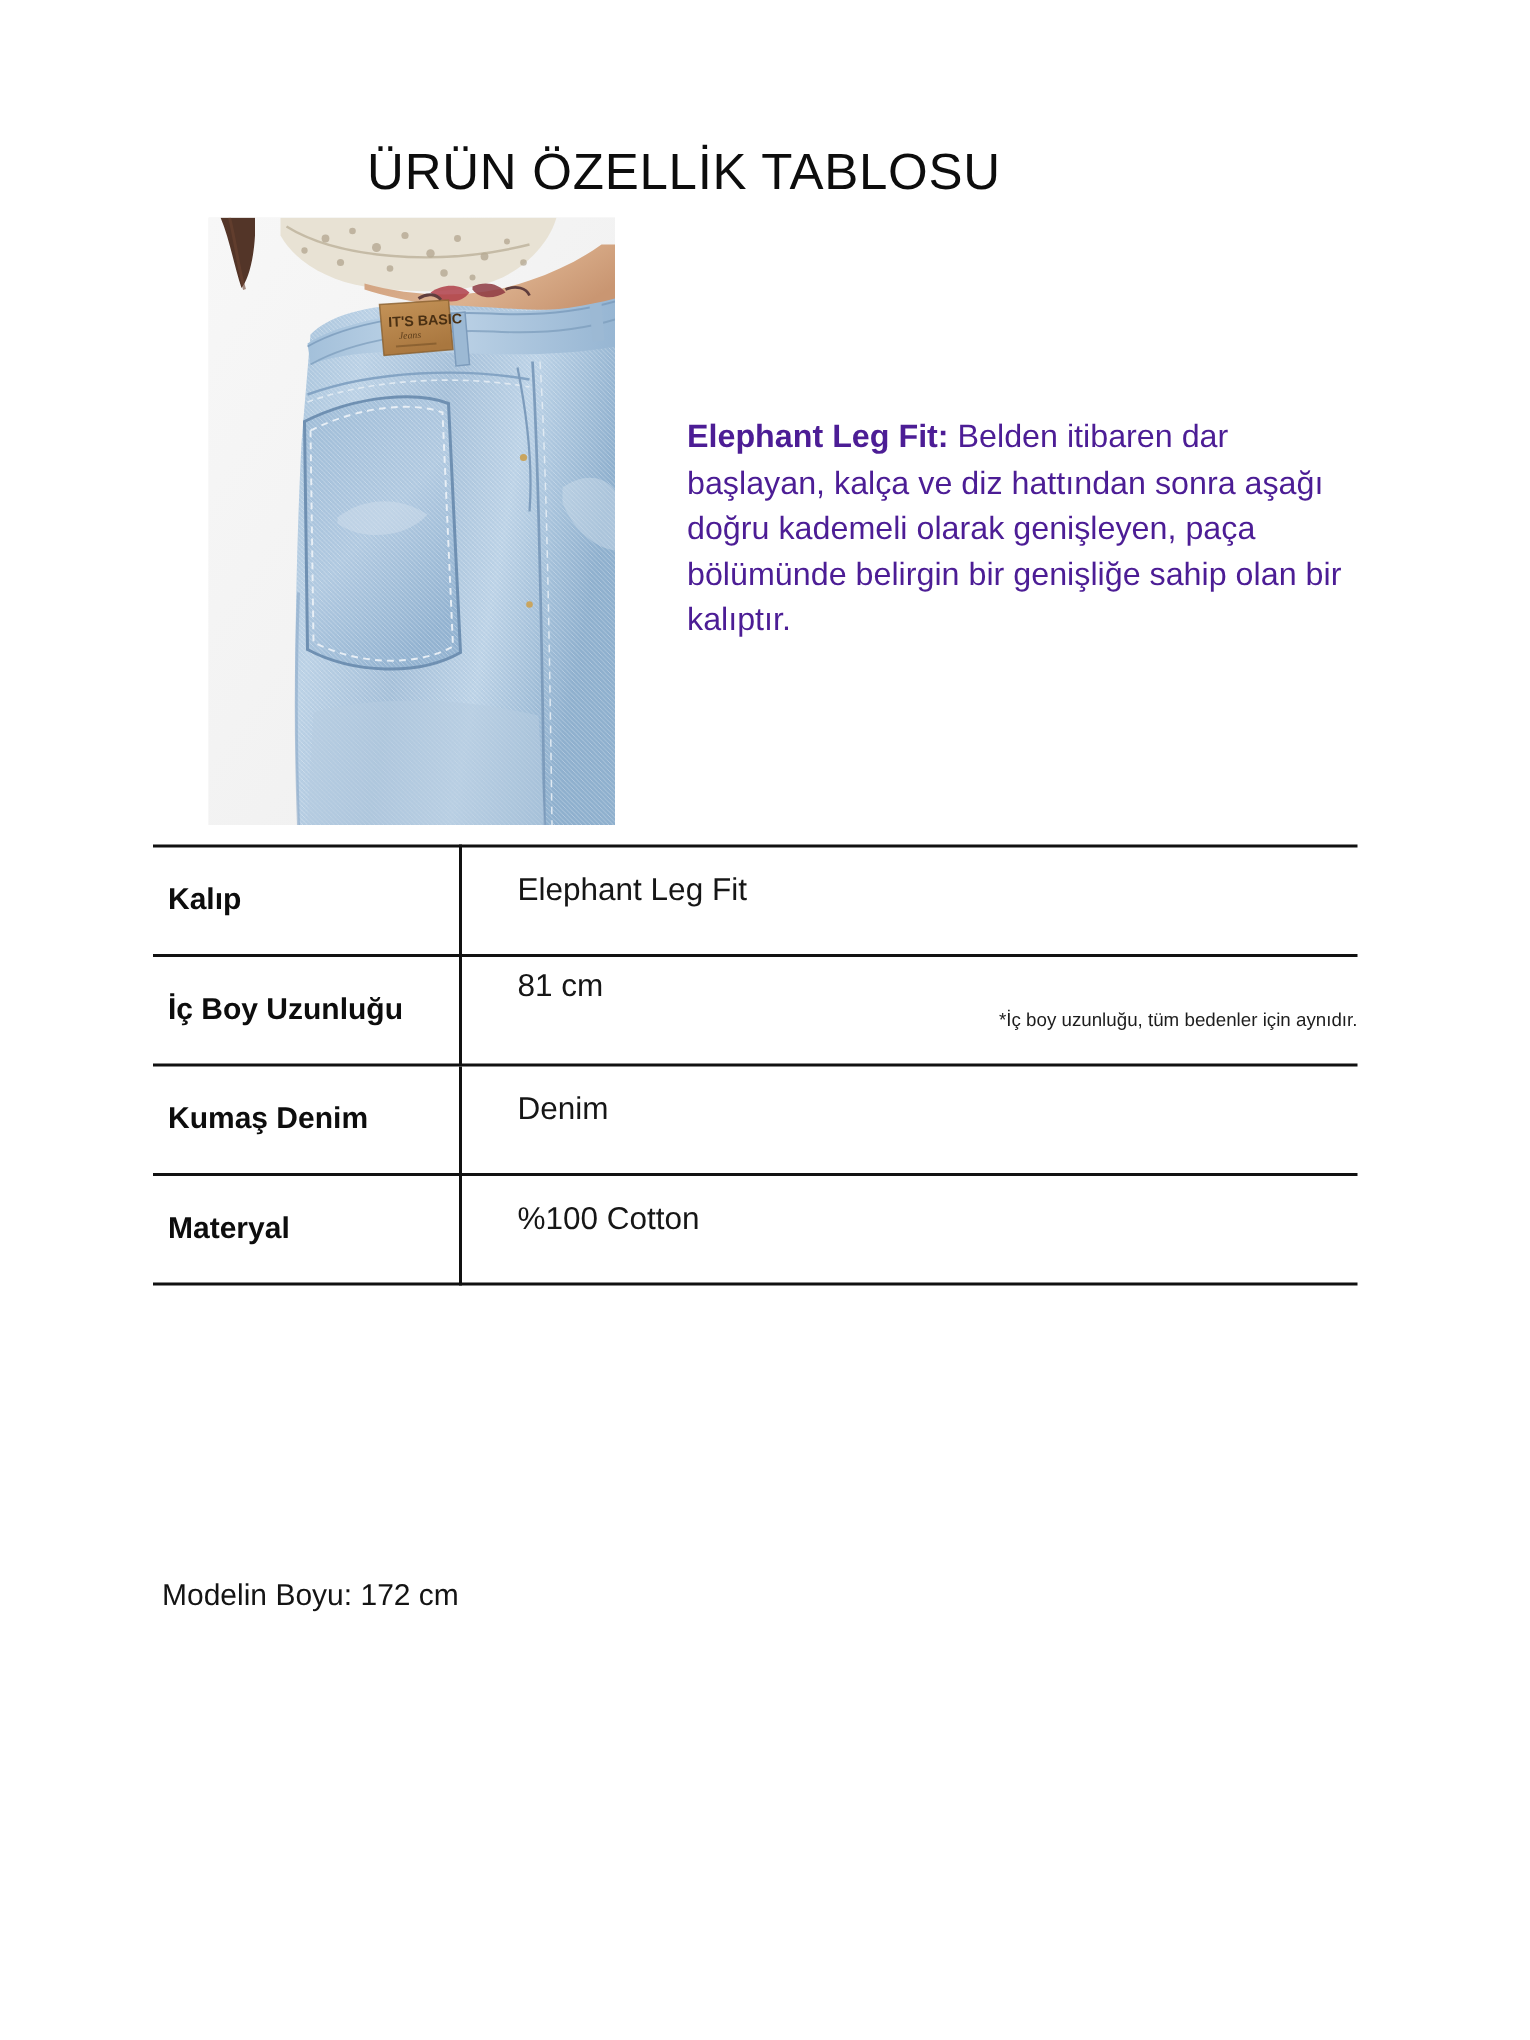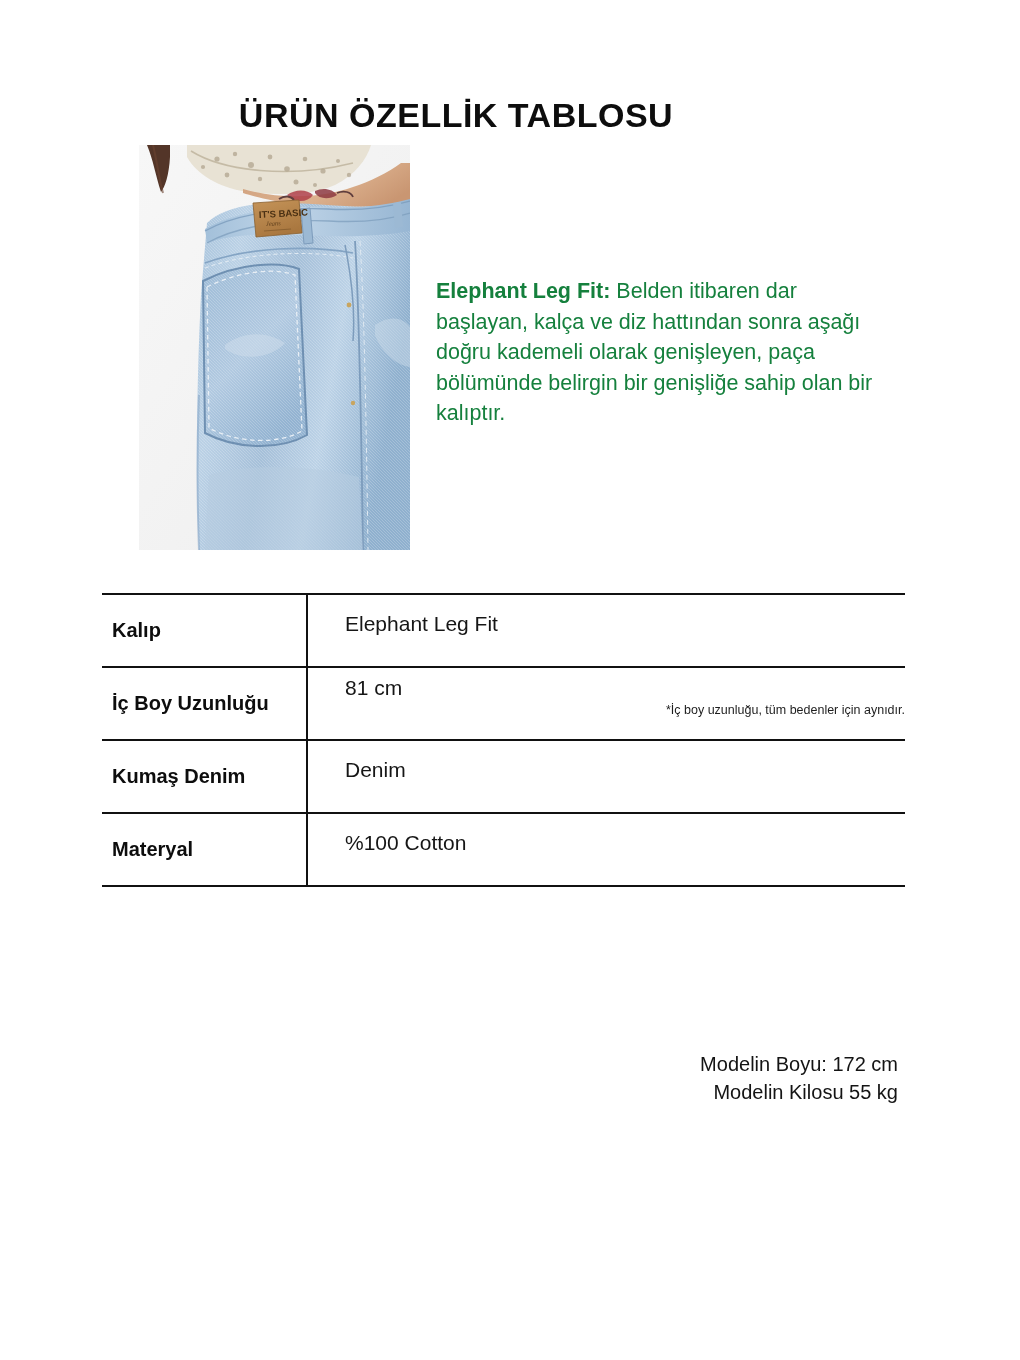--- a/index.html
+++ b/index.html
@@ -18,54 +18,54 @@
   }
 
   
   .page-title {
     position: absolute;
     left: 0;
     top: 96px;
     width: 912px;
     text-align: center;
     font-size: 34px;
-    font-weight: bold;
+    font-weight: normal;
     letter-spacing: 0.5px;
     color: #0d0d0d;
   }
 
   
   .photo {
     position: absolute;
     left: 139px;
     top: 145px;
     width: 271px;
     height: 405px;
     overflow: hidden;
     background: #f2f2f2;
   }
   .photo svg { display: block; width: 100%; height: 100%; }
 
   
   .description {
     position: absolute;
-    left: 436px;
+    left: 458px;
     top: 276px;
     width: 440px;
     font-size: 21.5px;
     line-height: 1.42;
-    color: #15803d;
+    color: #4c1d95;
   }
   .description .lead { font-weight: bold; }
 
   
   .spec-table {
     position: absolute;
     left: 102px;
-    top: 593px;
+    top: 563px;
     width: 803px;
   }
   .spec-table table {
     width: 100%;
     border-collapse: collapse;
     table-layout: fixed;
   }
   .spec-table col.c-label { width: 205px; }
   .spec-table tr { }
   .spec-table td {
@@ -101,21 +101,20 @@
 
   
   .footer-notes {
     position: absolute;
     left: 108px;
     top: 1050px;
     width: 790px;
     font-size: 20px;
     line-height: 1.42;
     color: #141414;
-    text-align: right;
   }
   .footer-notes p { margin: 0; }
 </style>
 </head>
 <body>
 
 <div class="page-title">ÜRÜN ÖZELLİK TABLOSU</div>
 
 <div class="photo">
   <svg viewBox="0 0 271 405" preserveAspectRatio="xMidYMid slice">
@@ -277,14 +276,13 @@
         <td class="value">
           <span class="main">%100 Cotton</span>
         </td>
       </tr>
     </tbody>
   </table>
 </div>
 
 <div class="footer-notes">
   <p>Modelin Boyu: 172 cm</p>
-  <p>Modelin Kilosu 55 kg</p>
 </div>
 
 </body></html>

